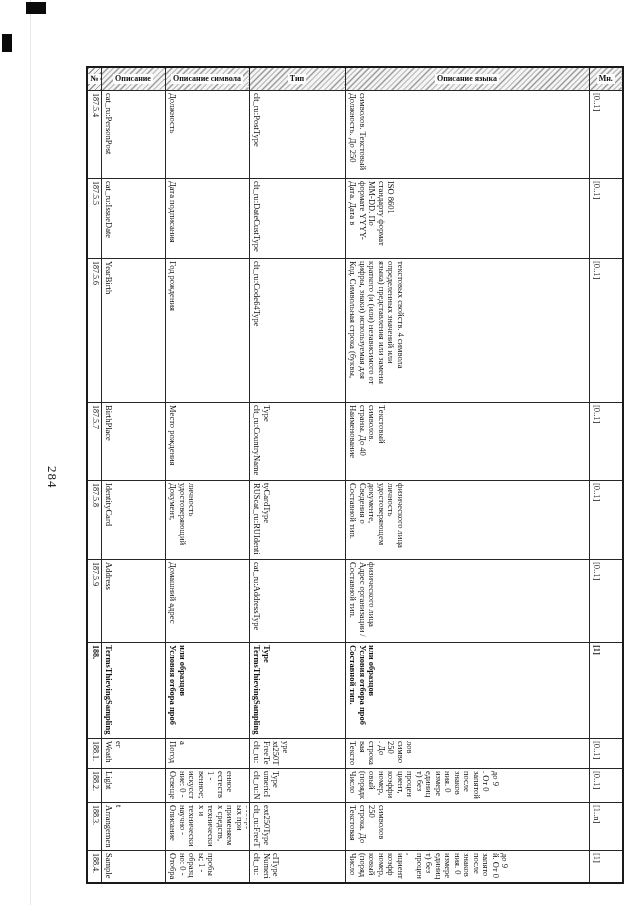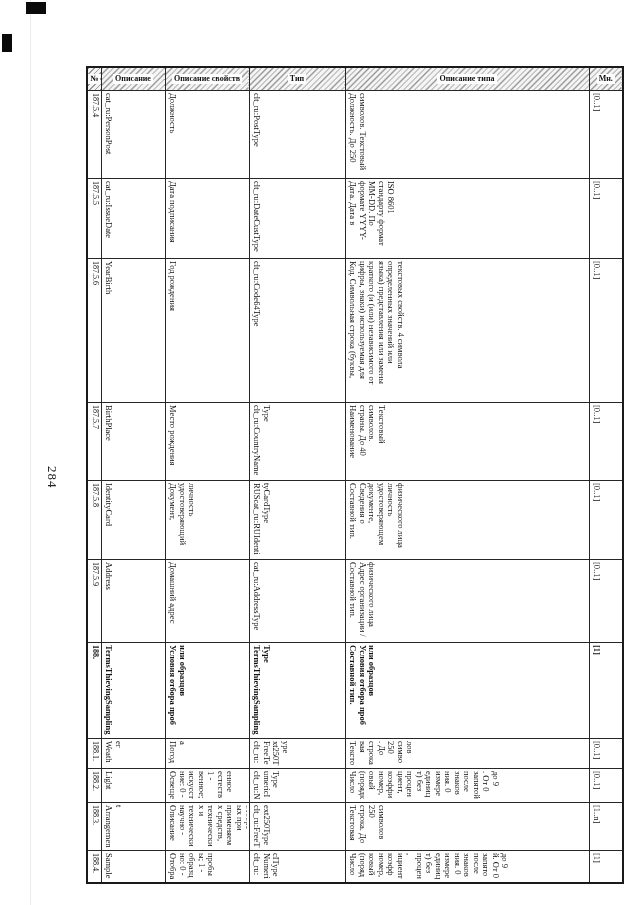--- a/index.html
+++ b/index.html
@@ -42,23 +42,23 @@
         <col style="width:64px">
         <col style="width:84px">
       <col style="width:96px">
         <col style="width:244px">
         <col style="width:34px">
     </colgroup>
     <tbody>
         <tr>
       <th class="num"><span class="hlab">№</span></th>
       <th><span class="hlab">Описание</span></th>
-      <th><span class="hlab">Описание свойств</span></th>
+      <th><span class="hlab">Описание символа</span></th>
       <th><span class="hlab">Тип</span></th>
-      <th><span class="hlab">Описание типа</span></th>
+      <th><span class="hlab">Описание языка</span></th>
       <th><span class="hlab">Мн.</span></th>
     </tr>
 
     <tr style="height:88px">
       <td class="num">
             <div class="vt">187.5.4</div>
           </td>
       <td>
             <div class="vt">cat_ru:PersonPost</div>
           </td>

